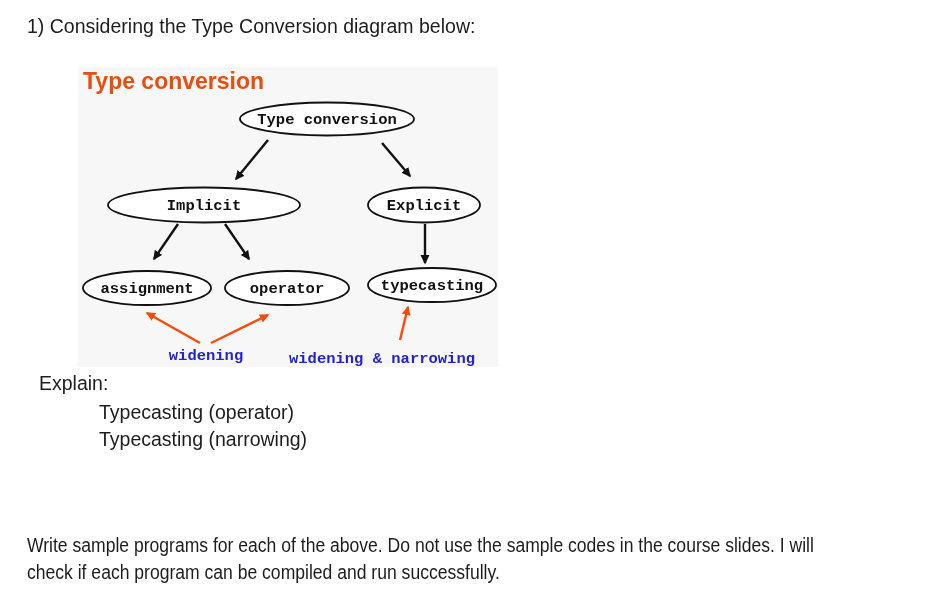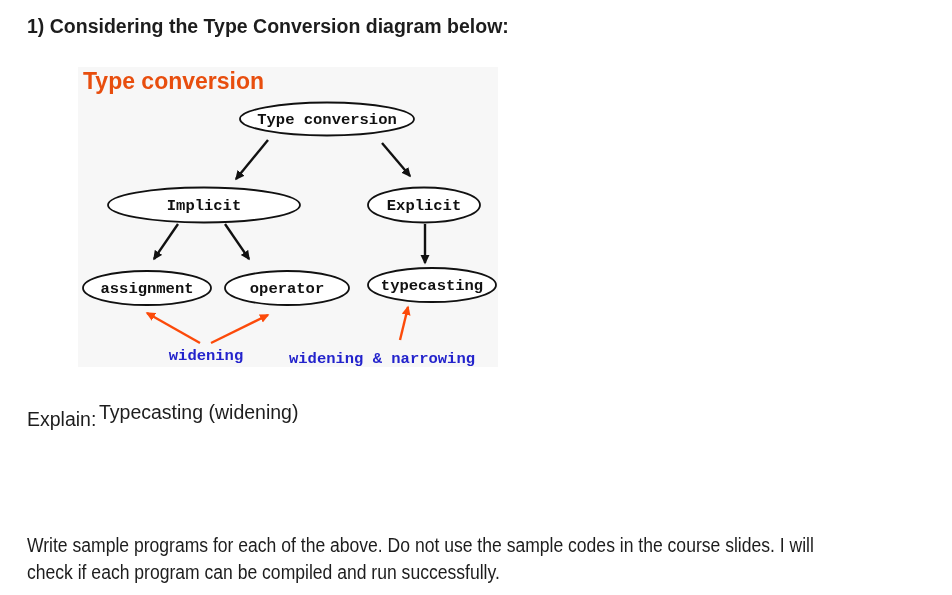--- a/index.html
+++ b/index.html
@@ -14,21 +14,20 @@
     font-family: "Liberation Sans", sans-serif;
     color: #1d1d1d;
     overflow: hidden;
   }
   .intro {
     position: absolute;
     left: 27px;
     top: 15px;
     font-size: 19.5px;
     white-space: nowrap;
-    font-weight: bold;
   }
   .diagram {
     position: absolute;
     left: 78px;
     top: 67px;
     width: 420px;
     height: 300px;
     background: #f7f7f7;
   }
   .diagram-title {
@@ -65,24 +64,23 @@
   .black-arrow {
     stroke: #111111;
     stroke-width: 2.4;
   }
   .orange-arrow {
     stroke: #fc4a0a;
     stroke-width: 2.4;
   }
   .explain-heading {
     position: absolute;
-    left: 27px;
+    left: 39px;
     top: 372px;
     font-size: 19.5px;
-    margin-top: 36px;
   }
   .explain-list {
     position: absolute;
     left: 99px;
     top: 399px;
     font-size: 19.5px;
     line-height: 27px;
   }
   .closing {
     position: absolute;
@@ -137,19 +135,20 @@
     <text class="node-label" x="354" y="223" text-anchor="middle">typecasting</text>
 
     <text class="annot-label" x="128" y="293" text-anchor="middle">widening</text>
     <text class="annot-label" x="304" y="296" text-anchor="middle">widening &amp; narrowing</text>
   </svg>
 </div>
 
 <div class="explain-heading">Explain:</div>
 
 <div class="explain-list">
-  <div>Typecasting (widening)</div>
+  <div>Typecasting (operator)</div>
+  <div>Typecasting (narrowing)</div>
 </div>
 
 <div class="closing">
   <div>Write sample programs for each of the above. Do not use the sample codes in the course slides. I will</div>
   <div>check if each program can be compiled and run successfully.</div>
 </div>
 
 </body></html>

